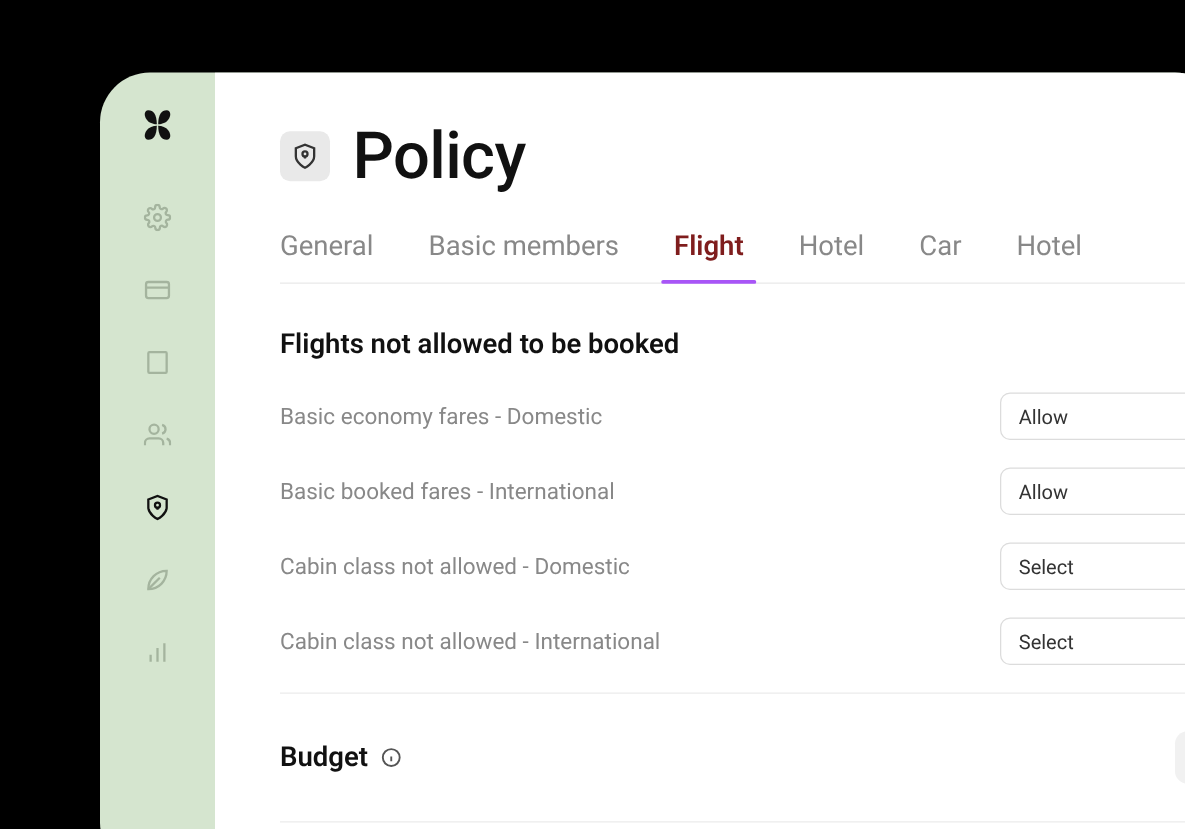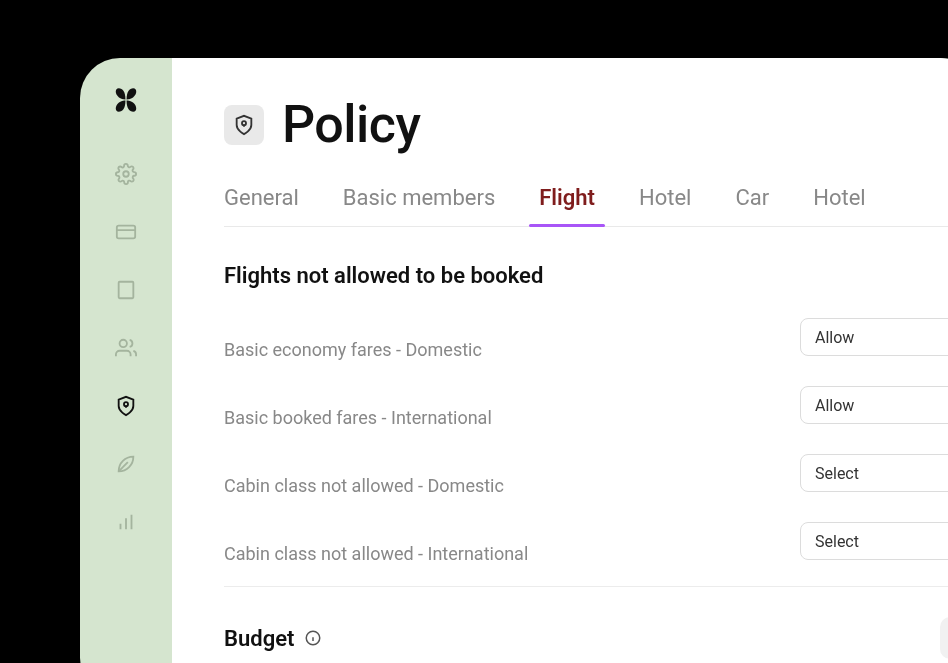--- a/index.html
+++ b/index.html
@@ -104,21 +104,20 @@
     display: flex;
     align-items: center;
     justify-content: space-between;
     gap: 20px;
     margin-bottom: 22px;
     width: 100%;
   }
   .field-label {
     font-size: 18px;
     color: #888;
-    margin-top: 25px;
   }
   .select {
     min-width: 180px;
     height: 38px;
     border: 1px solid #dcdcdc;
     border-radius: 8px;
     display: flex;
     align-items: center;
     padding: 0 14px;
     font-size: 16px;

